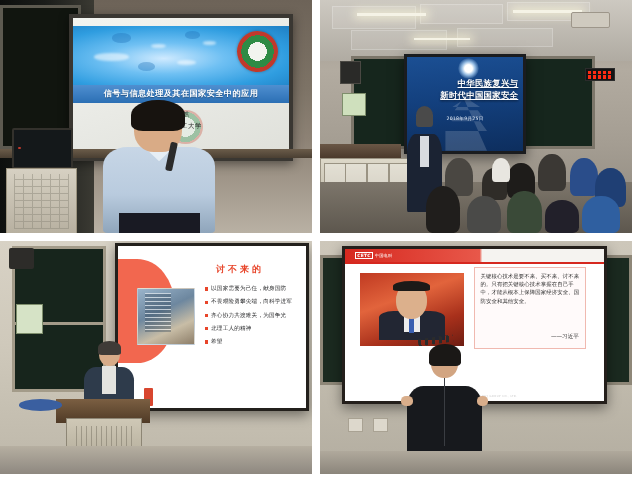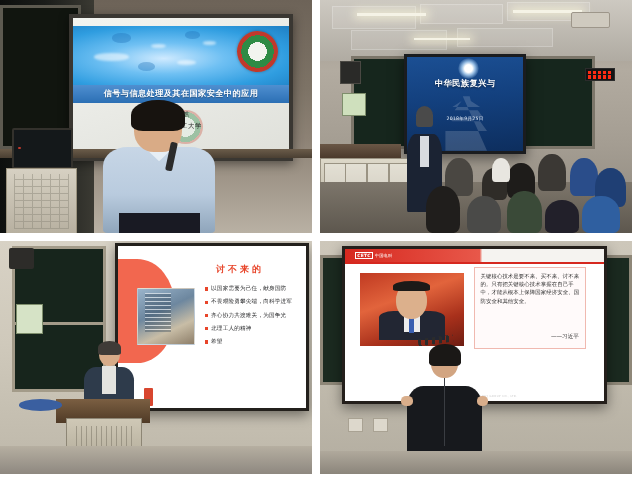--- a/index.html
+++ b/index.html
@@ -94,23 +94,23 @@
     background:linear-gradient(175deg,#1b4f93 0%,#13407e 45%,#0d2e5e 100%);
     border:3px solid #1a1c1f;box-shadow:0 4px 12px rgba(0,0,0,.5);}
   #p2 .glow{position:absolute;left:44%;top:2%;width:18%;padding-bottom:18%;border-radius:50%;
     background:radial-gradient(circle,#ffffff 0 26%,rgba(190,225,255,.75) 45%,rgba(120,180,240,0) 72%);}
   #p2 .temple{position:absolute;left:26%;bottom:0;width:50%;height:58%;
     background:rgba(255,255,255,.16);
     clip-path:polygon(44% 0,56% 0,58% 9%,74% 20%,26% 20%,42% 9%,
                       30% 26%,70% 26%,80% 40%,20% 40%,
                       26% 46%,74% 46%,86% 64%,14% 64%,
                       14% 100%,86% 100%);}
-  #p2 .sTitle{position:absolute;left:4%;right:4%;top:22%;text-align:center;color:#ffffff;
+  #p2 .sTitle{position:absolute;left:4%;right:4%;top:22%;text-align:right;color:#ffffff;
     font-size:8.4px;font-weight:bold;line-height:1.45;letter-spacing:.3px;
-    text-shadow:0 1px 2px rgba(0,0,0,.55);}
+    text-shadow:0 1px 2px rgba(0,0,0,.55);text-decoration:underline;}
   #p2 .sDate{position:absolute;left:0;right:0;top:63%;text-align:center;color:#e7f0fb;
     font-size:4.6px;letter-spacing:.3px;}
   #p2 .led{position:absolute;right:5.5%;top:29%;width:9%;height:5%;
     background:#141414;border:1px solid #2b2b2b;overflow:hidden;}
   #p2 .led i{position:absolute;left:8%;top:18%;width:84%;height:30%;
     background:repeating-linear-gradient(90deg,#ff2b12 0 3px,transparent 3px 5px);}
   #p2 .led i.b{top:58%;}
   #p2 .spk2{position:absolute;left:6.5%;top:26%;width:6%;height:9%;background:#2a2a28;border:1px solid #4a4843;}
   #p2 .greensign{position:absolute;left:7%;top:40%;width:7%;height:9%;background:#cfe0bd;border:1px solid #7e8e6c;}
   #p2 .desk{position:absolute;left:0;top:62%;width:26%;height:8%;background:linear-gradient(180deg,#6a5746,#402f22);}
@@ -272,20 +272,21 @@
     <div class="led">
       <i></i>
       <i class="b"></i>
     </div>
 
     <div class="screen scr">
       <div class="temple"></div>
       <div class="glow"></div>
       <div class="sTitle">
         <div>中华民族复兴与</div>
+        <div>新时代中国国家安全</div>
       </div>
       <div class="sDate">2018年9月25日</div>
     </div>
 
     <div class="desk"></div>
     <div class="lockers">
       <span class="d" style="left:3%"></span>
         <span class="d" style="left:27%"></span>
       <span class="d" style="left:51%"></span>
         <span class="d" style="left:75%"></span>

